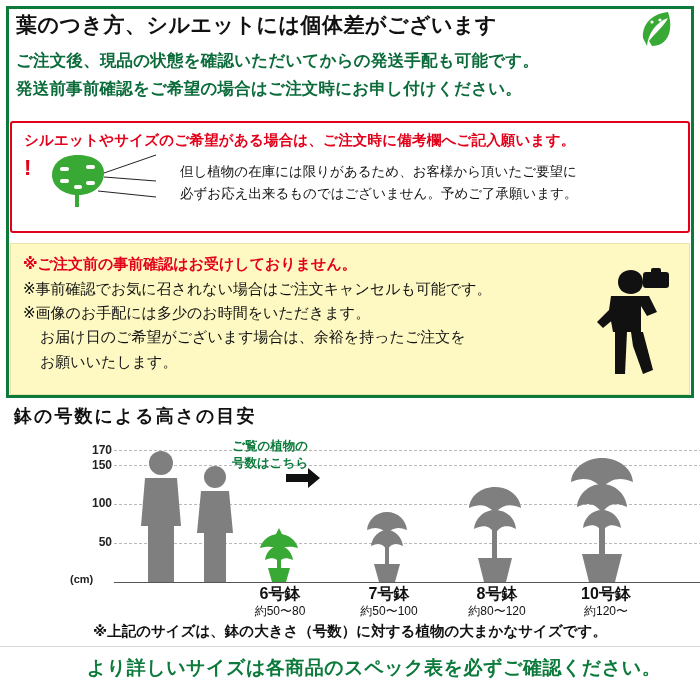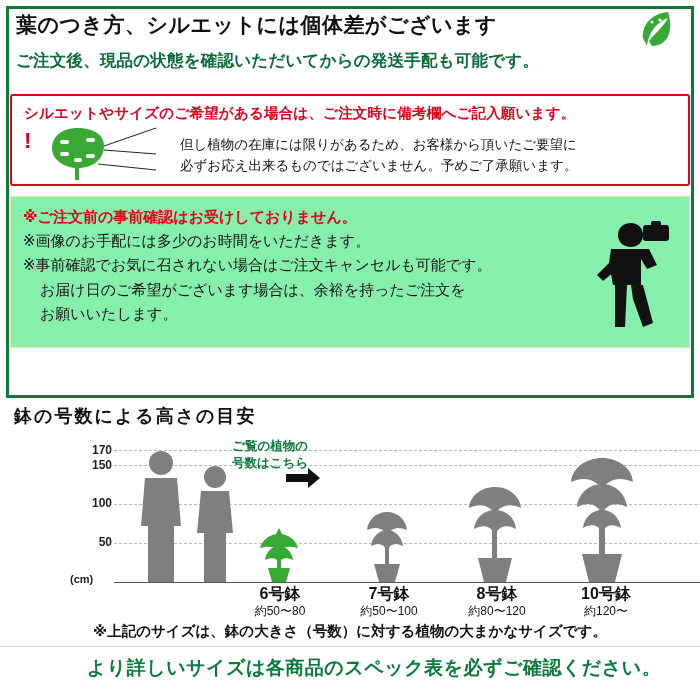--- a/index.html
+++ b/index.html
@@ -41,21 +41,21 @@
     width:44px;height:44px;
   }
 
   
   .red-box{
     margin:10px 10px 0 10px;
     border:2px solid #e2001a;
     border-radius:3px;
     padding:8px 10px 10px 10px;
     position:relative;
-    height:92px;
+    height:112px;
     box-sizing:border-box;
   }
   .red-title{
     color:#e2001a;
     font-size:14.5px;
     font-weight:bold;
     line-height:1.3;
     margin:0 0 4px 2px;
     letter-spacing:0.2px;
   }
@@ -76,21 +76,21 @@
     left:12px;top:34px;
     color:#e2001a;
     font-size:22px;
     font-weight:bold;
     line-height:1;
   }
 
   
   .yellow-box{
     margin:10px 10px 0 10px;
-    background:#86efac;
+    background:#fef9c3;
     border:1px solid #e9e3a8;
     padding:8px 6px 10px 12px;
     position:relative;
     height:152px;
     box-sizing:border-box;
   }
   .y-line{
     font-size:15px;
     line-height:1.62;
     color:#111;
@@ -205,20 +205,21 @@
 </head>
 <body>
 
 <div class="page">
 
   <div class="green-frame"></div>
 
   <div class="top-block">
     <div class="headline">葉のつき方、シルエットには個体差がございます</div>
     <div class="lead">ご注文後、現品の状態を確認いただいてからの発送手配も可能です。</div>
+    <div class="lead">発送前事前確認をご希望の場合はご注文時にお申し付けください。</div>
 
     <svg class="leaf-icon" viewBox="0 0 44 44">
       <path d="M34 4 C16 6 8 18 9 30 L13 38 C14 26 22 14 34 10 C30 18 22 24 15 33 L18 38 C34 38 40 22 34 4 Z" fill="#39a935"></path>
       <circle cx="18" cy="14" r="1.6" fill="#ffffff"></circle>
       <circle cx="26" cy="12" r="1.6" fill="#ffffff"></circle>
     </svg>
   </div>
 
   <div class="red-box">
     <div class="red-title">シルエットやサイズのご希望がある場合は、ご注文時に備考欄へご記入願います。</div>
@@ -245,22 +246,22 @@
     </svg>
 
     <div class="red-body">
       <div>但し植物の在庫には限りがあるため、お客様から頂いたご要望に</div>
       <div>必ずお応え出来るものではございません。予めご了承願います。</div>
     </div>
   </div>
 
   <div class="yellow-box">
     <div class="y-line red">※ご注文前の事前確認はお受けしておりません。</div>
+    <div class="y-line">※事前確認でお気に召されない場合はご注文キャンセルも可能です。</div>
     <div class="y-line">※画像のお手配には多少のお時間をいただきます。</div>
-    <div class="y-line">※事前確認でお気に召されない場合はご注文キャンセルも可能です。</div>
     <div class="y-line y-indent">お届け日のご希望がございます場合は、余裕を持ったご注文を</div>
     <div class="y-line y-indent">お願いいたします。</div>
 
     <svg class="camera-person" viewBox="0 0 92 112">
       <g fill="#111">
         <path d="M40 4 C32 4 27 9 27 16 C27 23 32 28 40 28 C47 28 52 23 52 16 C52 9 47 4 40 4 Z"></path>
         <rect x="52" y="6" width="26" height="16" rx="3"></rect>
         <rect x="60" y="2" width="10" height="6" rx="2"></rect>
         <path d="M20 30 L58 30 L66 46 L56 50 L50 40 L50 66 L22 66 L18 44 Z"></path>
         <path d="M24 66 L36 66 L34 108 L24 108 Z"></path>

